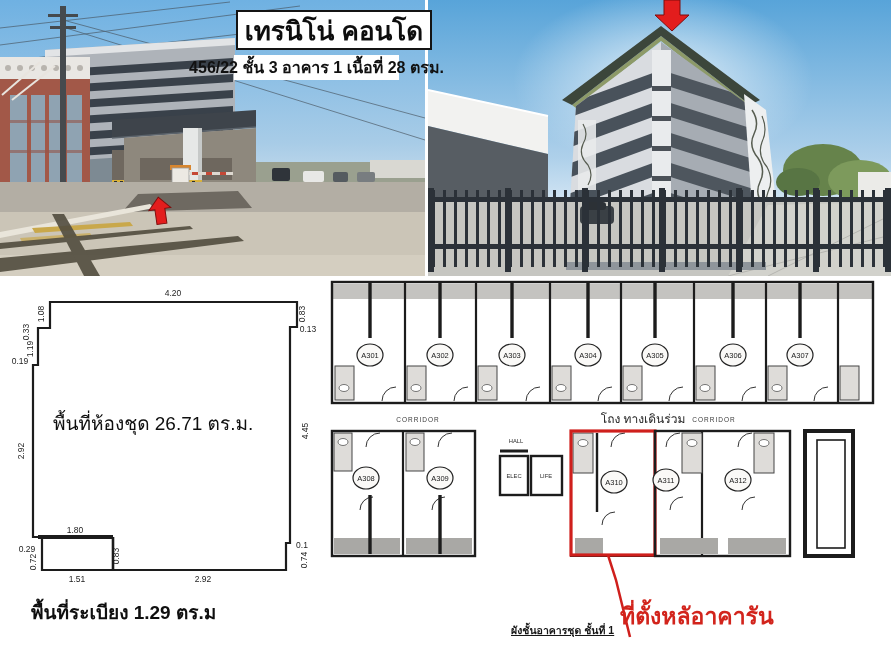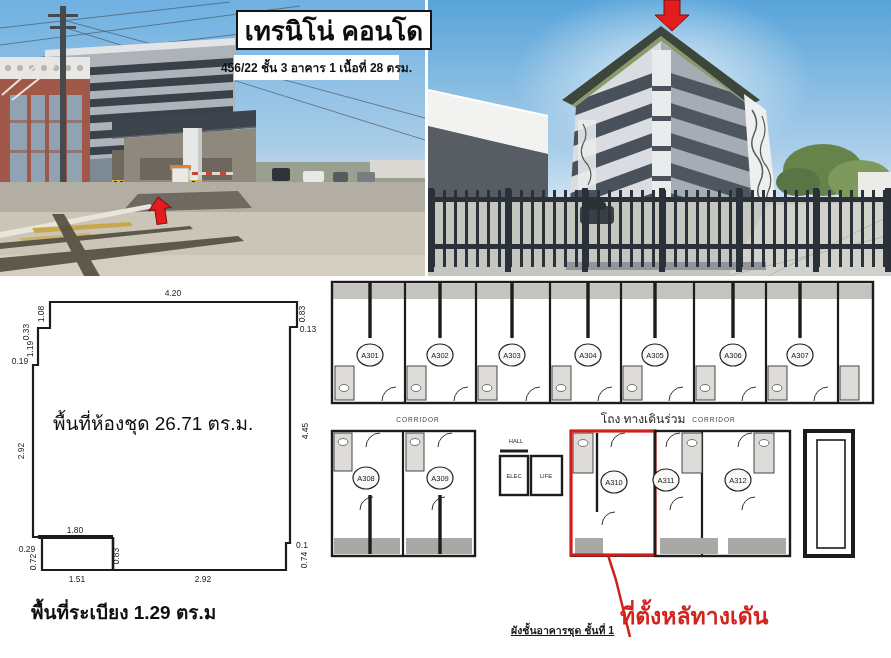--- a/index.html
+++ b/index.html
@@ -13,21 +13,21 @@
   .photo-right{left:428px;width:463px;}
   .title-box{
     position:absolute;left:236px;top:10px;width:196px;height:40px;
     background:#ffffff;border:2px solid #141414;
     display:flex;align-items:center;justify-content:center;
     font-size:26px;font-weight:700;color:#0d0d0d;white-space:nowrap;
   }
   .subtitle-box{
     position:absolute;left:234px;top:55px;width:165px;height:25px;
     background:#ffffff;display:flex;align-items:center;justify-content:center;
-    font-size:12px;font-weight:600;color:#111;white-space:nowrap;
+    font-size:16px;font-weight:600;color:#111;white-space:nowrap;
   }
   .unit-plan{position:absolute;left:5px;top:283px;}
   .floor-plan{position:absolute;left:330px;top:280px;}
   .dim{font-size:8.5px;fill:#1d1d1d;}
   .room-label{font-size:7.5px;fill:#1a1a1a;}
   .corridor-label{font-size:6.5px;letter-spacing:1px;fill:#3a3a3a;}
   .small-label{font-size:5.8px;fill:#2e2e2e;}
   .thai-corridor{font-size:12px;fill:#222;}
   .annotation-red{
     position:absolute;left:620px;top:598px;
@@ -495,16 +495,16 @@
 
       <g>
         <rect x="475" y="151" width="48" height="125" fill="none" stroke="#1c1c1c" stroke-width="4"></rect>
         <rect x="487" y="160" width="28" height="108" fill="none" stroke="#1c1c1c" stroke-width="1.6"></rect>
       </g>
     </g>
 
     <polyline points="278,275 286,300 300,357" fill="none" stroke="#cf1f1c" stroke-width="2.5"></polyline>
   </svg>
 
-  <div class="annotation-red">ที่ตั้งหลัทางเดัน</div>
+  <div class="annotation-red">ที่ตั้งหลัอาคารัน</div>
   <div class="plan-caption">ผังชั้นอาคารชุด ชั้นที่ 1</div>
 
 </div>
 
 </body></html>

